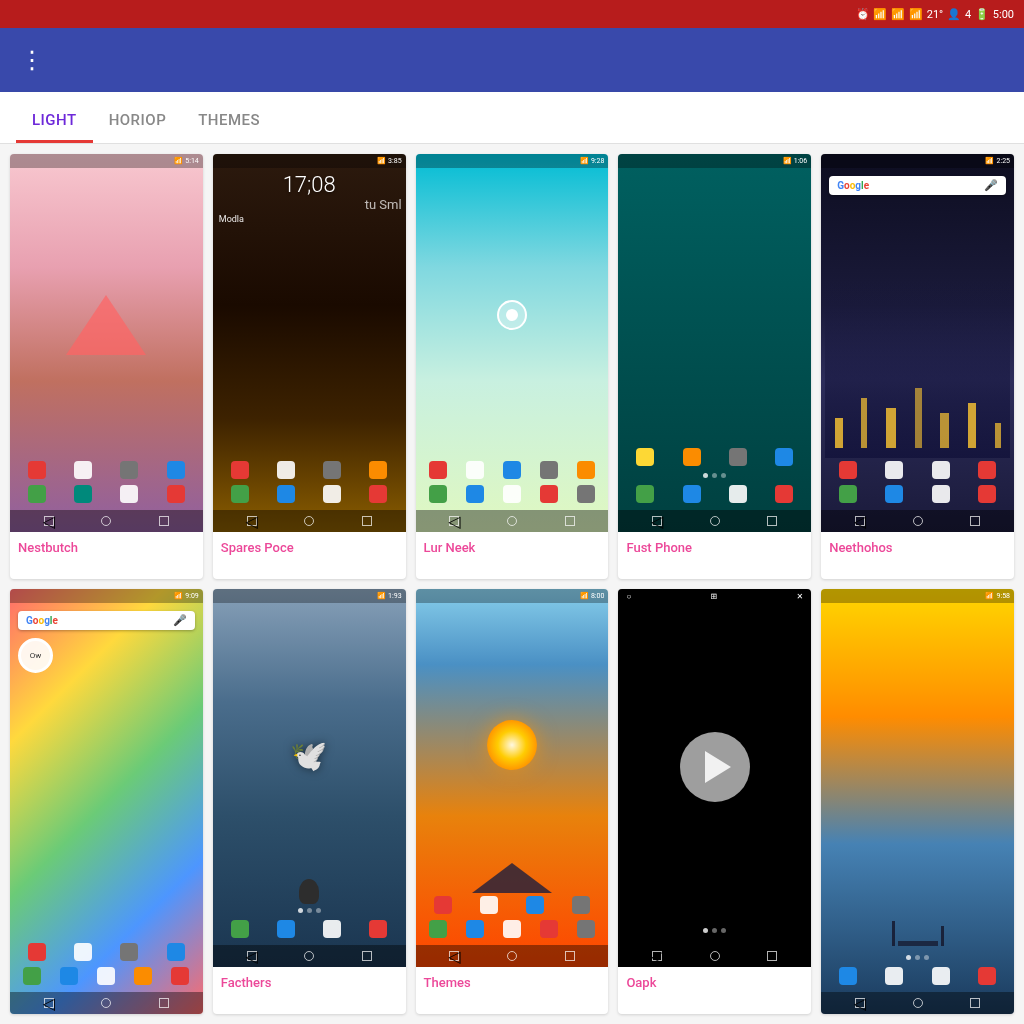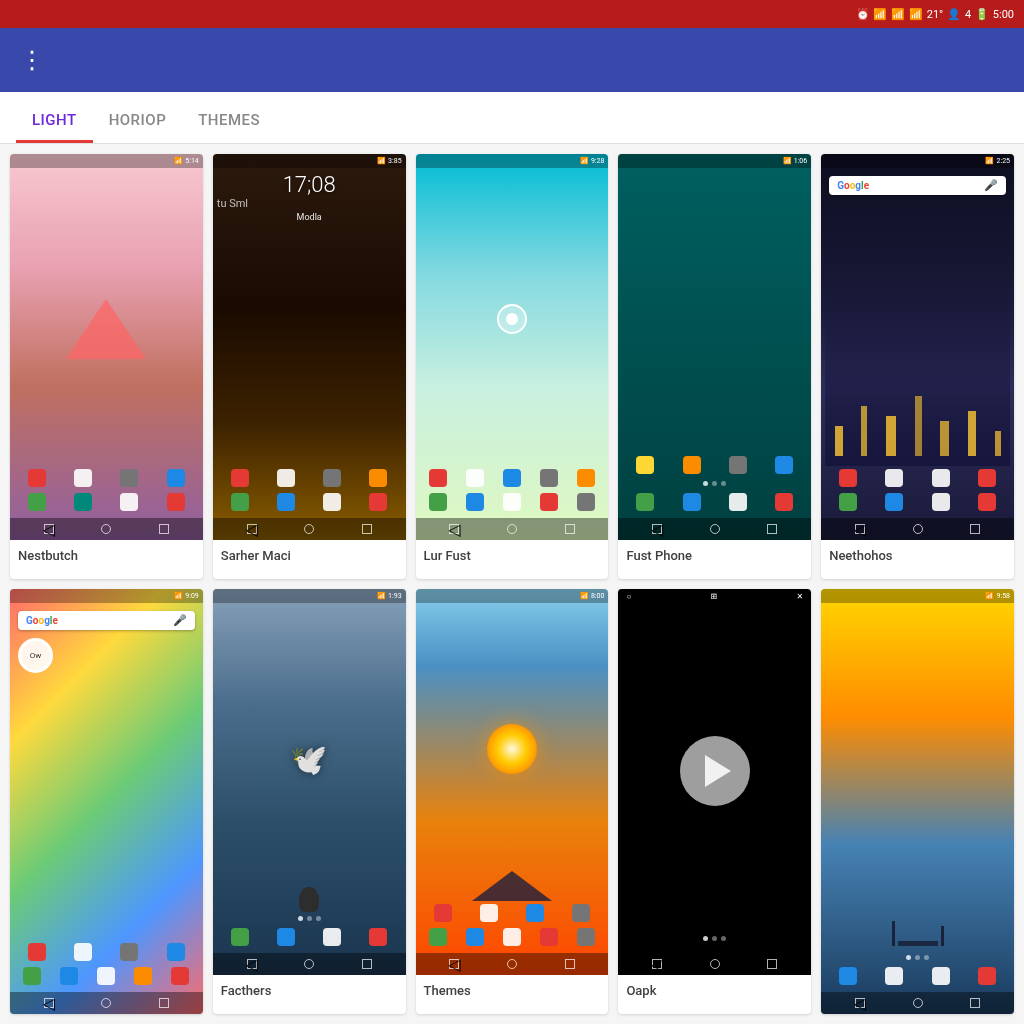--- a/index.html
+++ b/index.html
@@ -197,24 +197,24 @@
       height: 10px;
       border: 1.5px solid rgba(255,255,255,0.7);
       display: flex;
       align-items: center;
       justify-content: center;
     }
     .nav-btn.circle { border-radius: 50%; }
     .nav-btn.back { transform: rotate(0deg); }
 
     .theme-label {
-      padding: 8px 8px 16px;
+      padding: 8px 8px 24px;
       font-size: 13px;
       font-weight: 500;
-      color: #404040;
+      color: #ec4899;
     }
 
     
     .google-bar {
       background: white;
       border-radius: 4px;
       margin: 4px;
       padding: 3px 8px;
       display: flex;
       align-items: center;
@@ -314,22 +314,22 @@
 
   <div class="theme-card">
     <div class="theme-preview">
       <div class="phone-mockup bg-gradient-2">
         <div class="phone-status">
           <span>📶</span>
             <span>3:85</span>
         </div>
         <div class="phone-content">
           <div class="phone-clock">17;08</div>
-          <div style="color:rgba(255,255,255,0.7);font-size:11px;text-align:left;">tu Sml</div>
-          <div style="color:rgba(255,255,255,0.9);font-size:9px;text-align:center;padding:2px;">Modla</div>
+          <div style="color:rgba(255,255,255,0.7);font-size:13px;text-align:right;">tu Sml</div>
+          <div style="color:rgba(255,255,255,0.9);font-size:9px;text-align:left;padding:2px;">Modla</div>
           <div style="flex:1;"></div>
           <div class="phone-icons-row">
             <div class="phone-icon red"></div>
             <div class="phone-icon white"></div>
             <div class="phone-icon gray"></div>
             <div class="phone-icon orange"></div>
           </div>
           <div class="phone-icons-row">
             <div class="phone-icon green"></div>
             <div class="phone-icon blue"></div>
@@ -337,21 +337,21 @@
             <div class="phone-icon red"></div>
           </div>
         </div>
         <div class="phone-nav">
           <div class="nav-btn">◁</div>
           <div class="nav-btn circle"></div>
           <div class="nav-btn"></div>
         </div>
       </div>
     </div>
-    <div class="theme-label">Sarher Maci</div>
+    <div class="theme-label">Spares Poce</div>
   </div>
 
   <div class="theme-card">
     <div class="theme-preview">
       <div class="phone-mockup bg-gradient-3">
         <div class="phone-status">
           <span>📶</span>
             <span>9:28</span>
         </div>
         <div class="phone-content">
@@ -375,21 +375,21 @@
             <div class="phone-icon gray"></div>
           </div>
         </div>
         <div class="phone-nav">
           <div class="nav-btn">◁</div>
           <div class="nav-btn circle"></div>
           <div class="nav-btn"></div>
         </div>
       </div>
     </div>
-    <div class="theme-label">Lur Fust</div>
+    <div class="theme-label">Lur Neek</div>
   </div>
 
   <div class="theme-card">
     <div class="theme-preview">
       <div class="phone-mockup bg-gradient-4">
         <div class="phone-status">
           <span>📶</span>
             <span>1:06</span>
         </div>
         <div class="phone-content">

